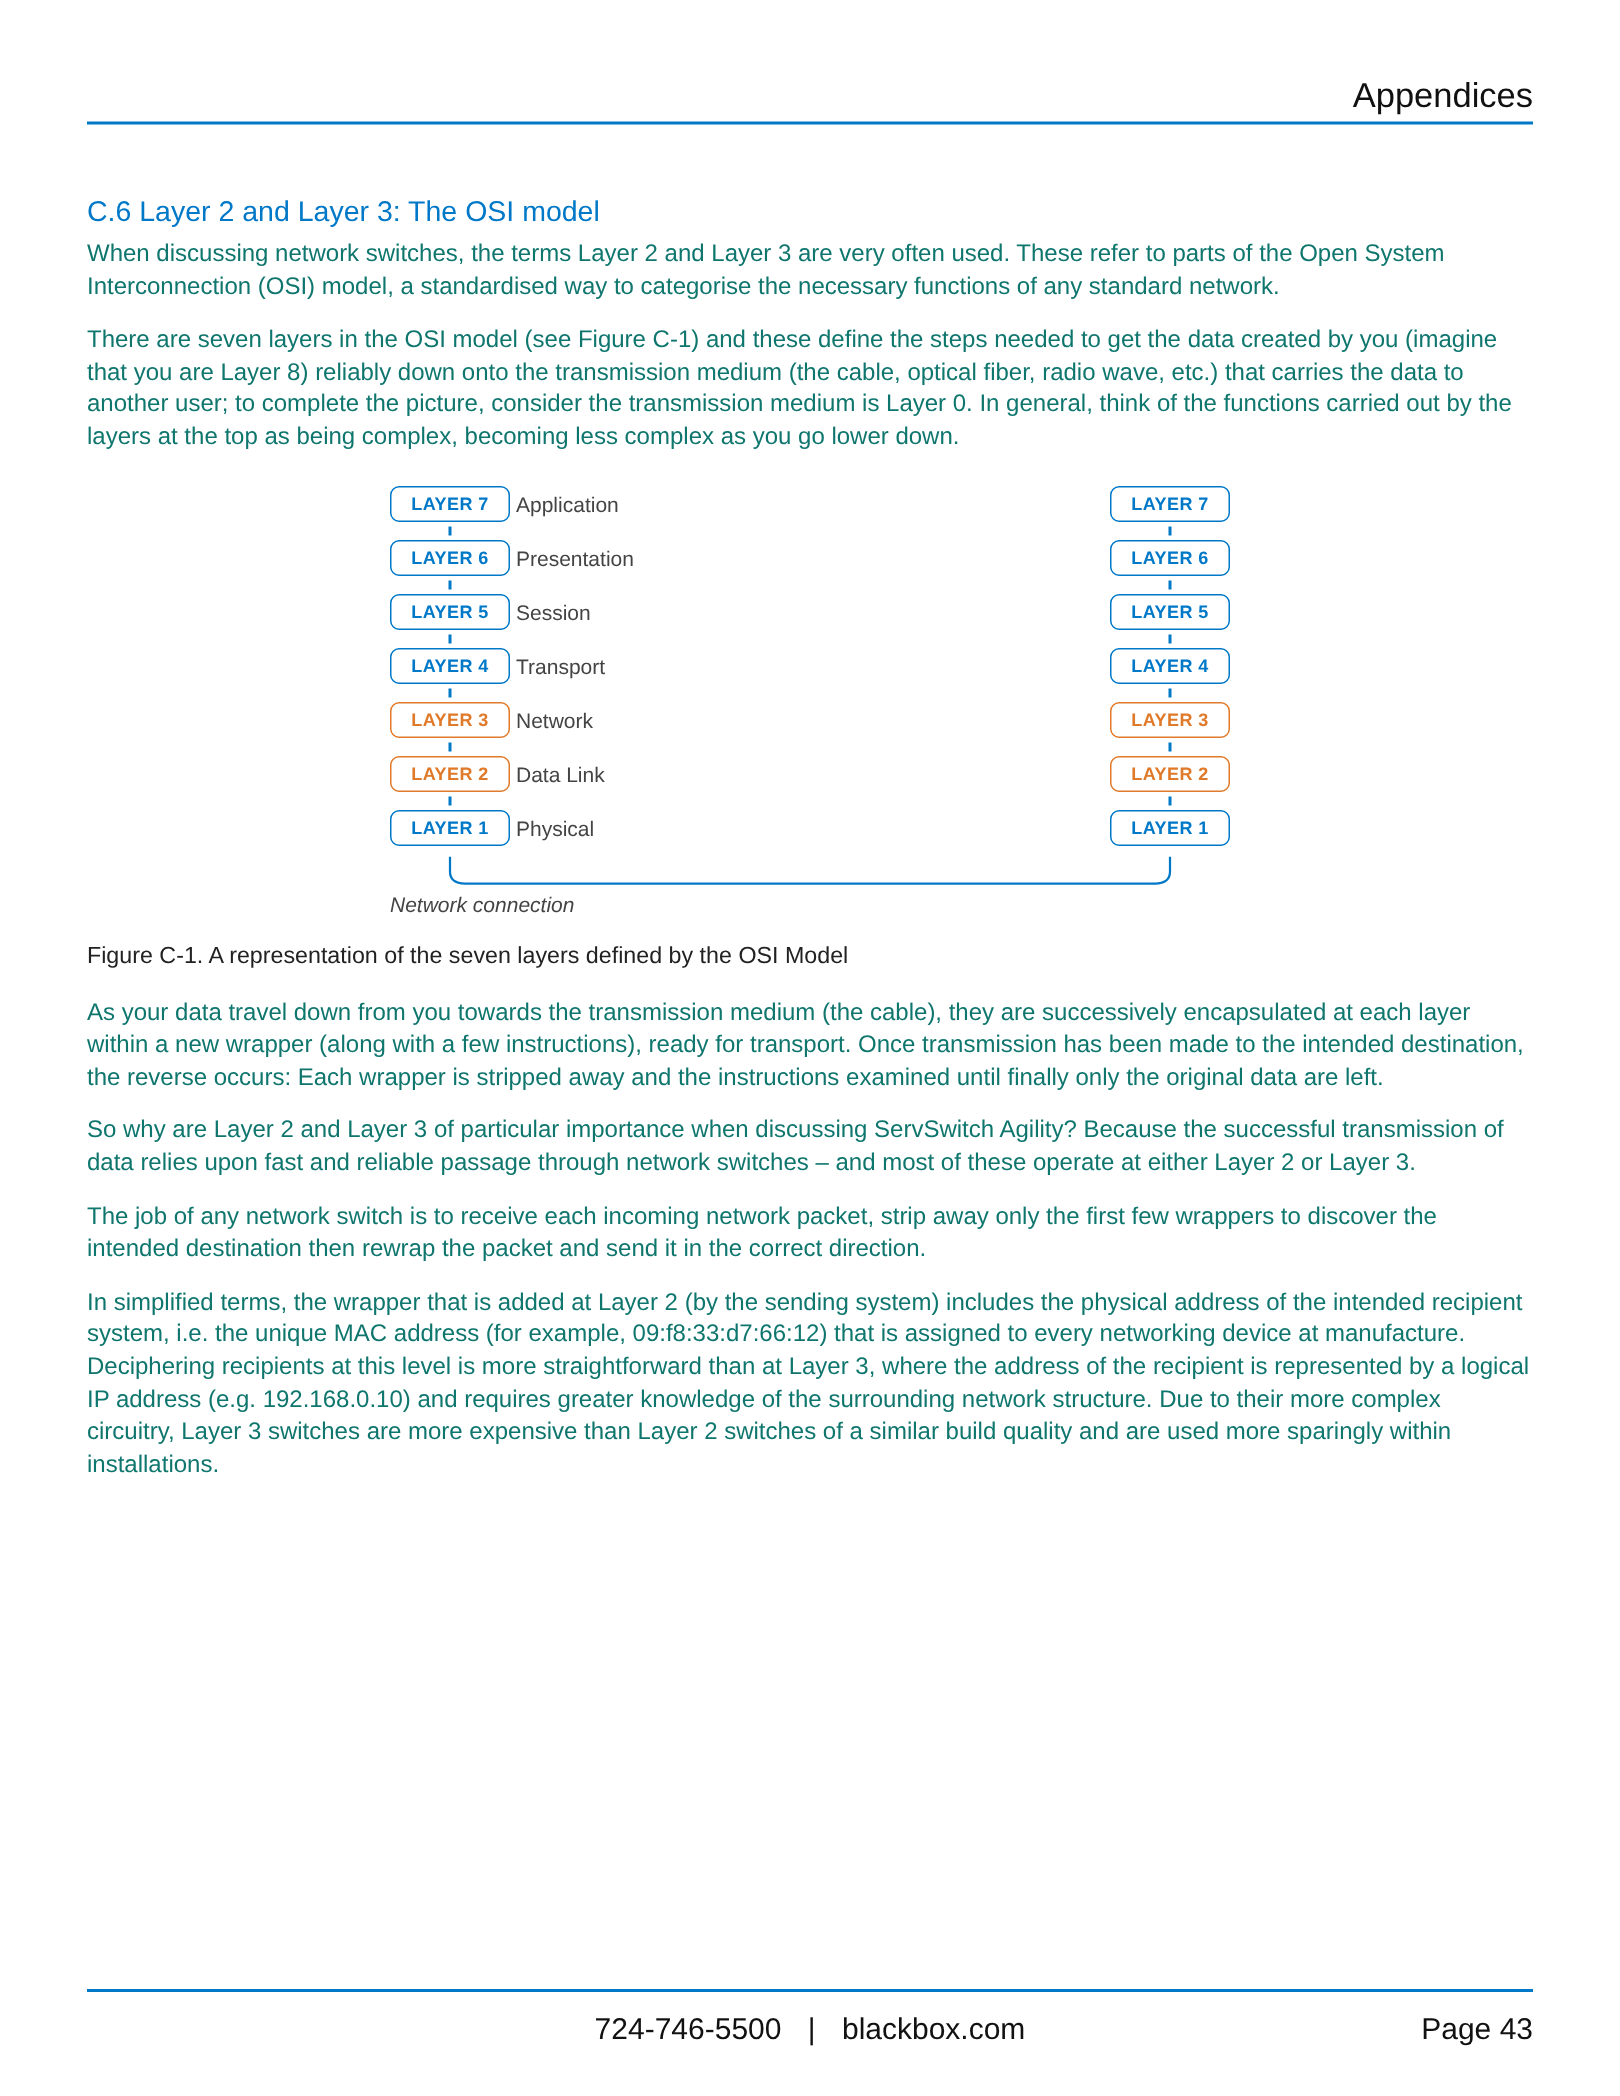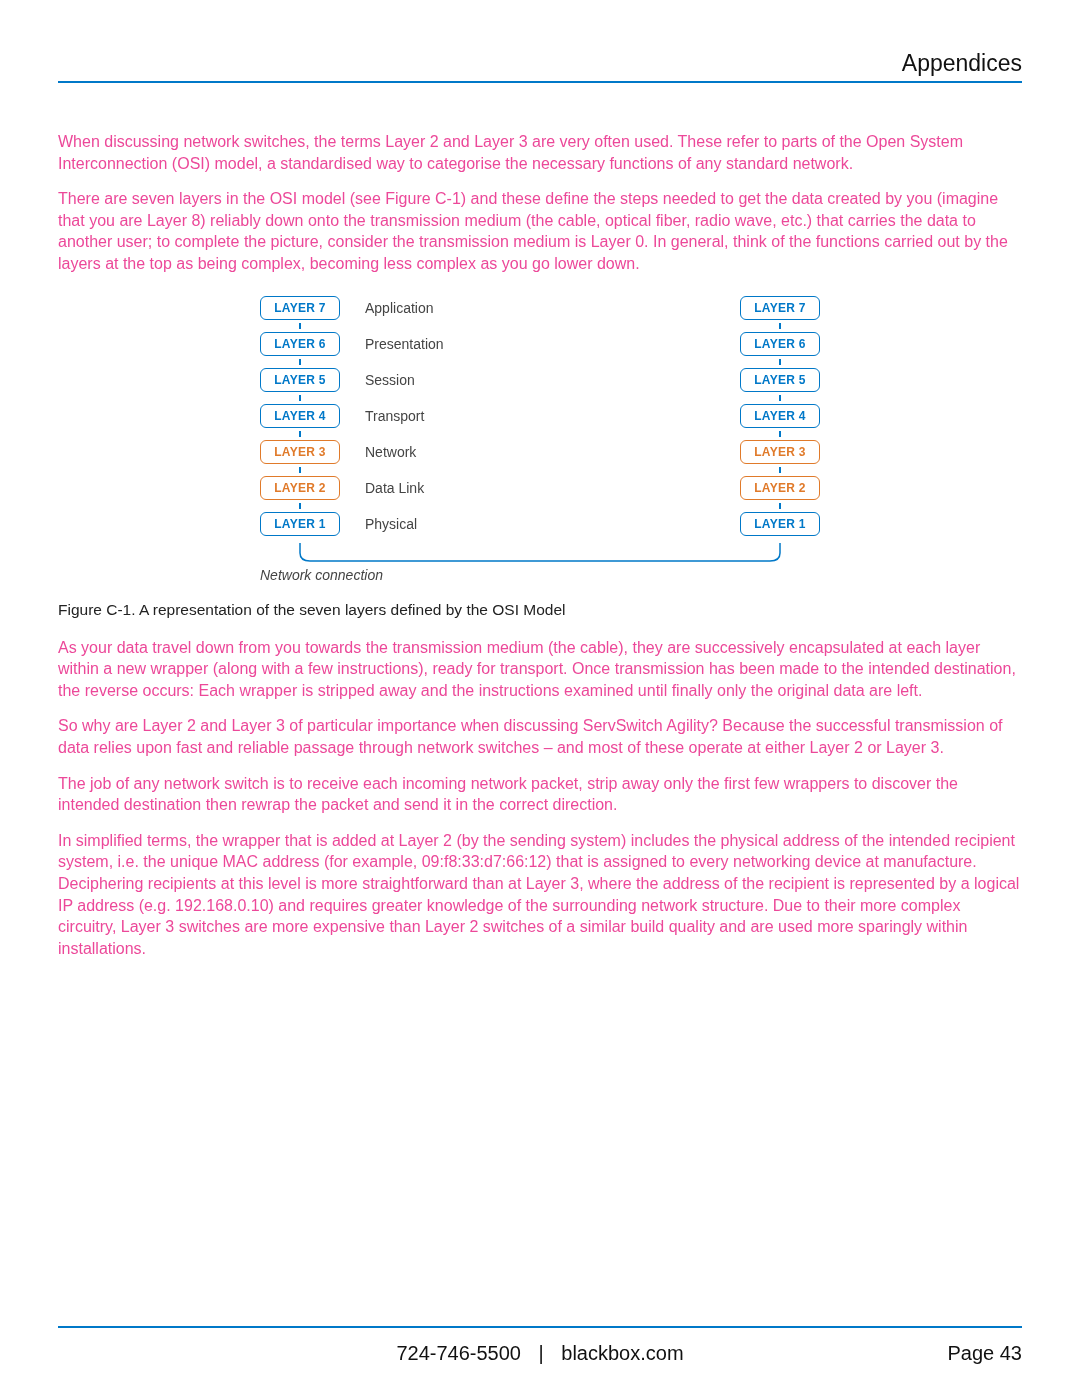--- a/index.html
+++ b/index.html
@@ -30,42 +30,42 @@
   .section-heading {
     color: #0078c8;
     font-size: 19px;
     font-weight: 400;
     margin-bottom: 6px;
   }
   .body-text {
     font-size: 16px;
     line-height: 1.35;
     margin-bottom: 14px;
-    color: #ec4899;
+    color: #0f766e;
     text-align: left;
   }
   .diagram-wrap {
     width: 560px;
     margin: 18px auto 8px auto;
   }
   .diagram-columns {
     display: flex;
     justify-content: space-between;
     align-items: flex-start;
   }
   .stack {
     display: flex;
     flex-direction: column;
     align-items: flex-start;
   }
   .stack.right .layer-row { justify-content: flex-end; }
   .layer-row {
     display: flex;
     align-items: center;
-    gap: 25px;
+    gap: 4px;
     height: 30px;
   }
   .connector-v {
     width: 80px;
     display: flex;
     justify-content: center;
   }
   .connector-v::before {
     content: "";
     display: block;
@@ -145,20 +145,21 @@
 </style>
 </head>
 <body>
 
 <div class="page">
 
   <div class="header-area">
     <span class="header-title">Appendices</span>
   </div>
 
+  <div class="section-heading">C.6 Layer 2 and Layer 3: The OSI model</div>
   <div class="body-text">When discussing network switches, the terms Layer 2 and Layer 3 are very often used. These refer to parts of the Open System Interconnection (OSI) model, a standardised way to categorise the necessary functions of any standard network.</div>
   <div class="body-text">There are seven layers in the OSI model (see Figure C-1) and these define the steps needed to get the data created by you (imagine that you are Layer 8) reliably down onto the transmission medium (the cable, optical fiber, radio wave, etc.) that carries the data to another user; to complete the picture, consider the transmission medium is Layer 0. In general, think of the functions carried out by the layers at the top as being complex, becoming less complex as you go lower down.</div>
 
   <div class="diagram-wrap">
     <div class="diagram-columns">
       <div class="stack left" id="stack-left">
           <div class="layer-row">
             <div class="layer-box">LAYER 7</div>
             <div class="layer-label">Application</div>
           </div>

